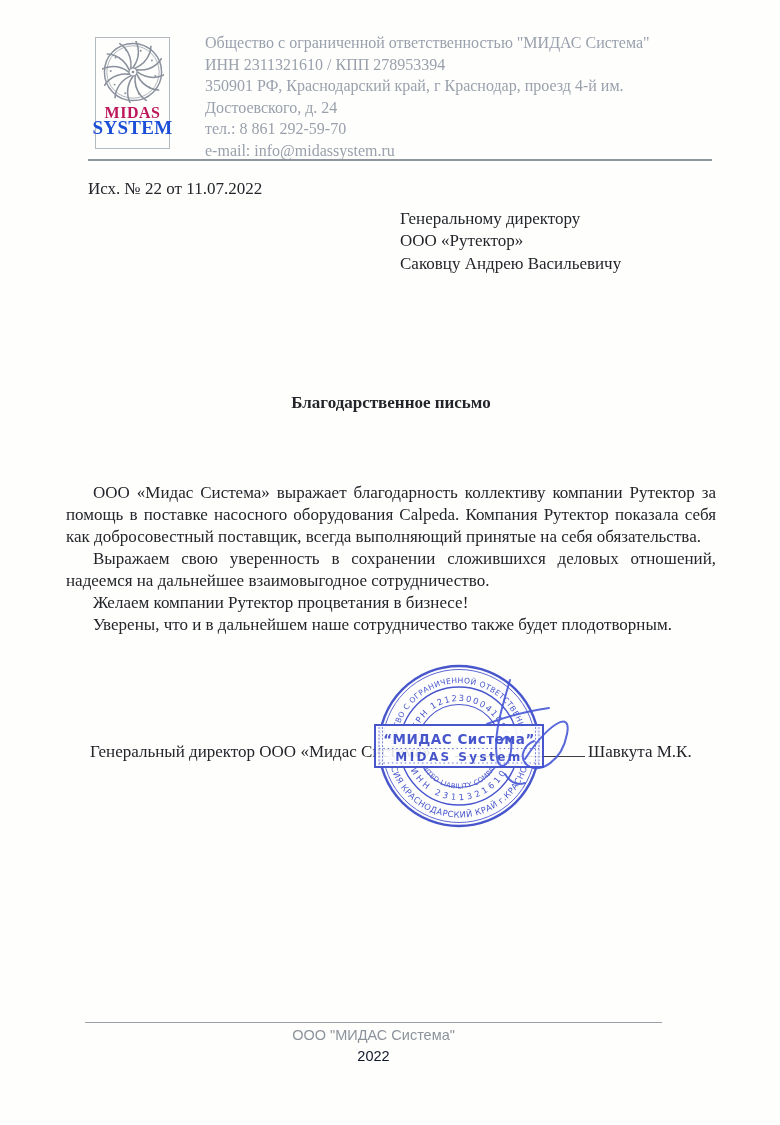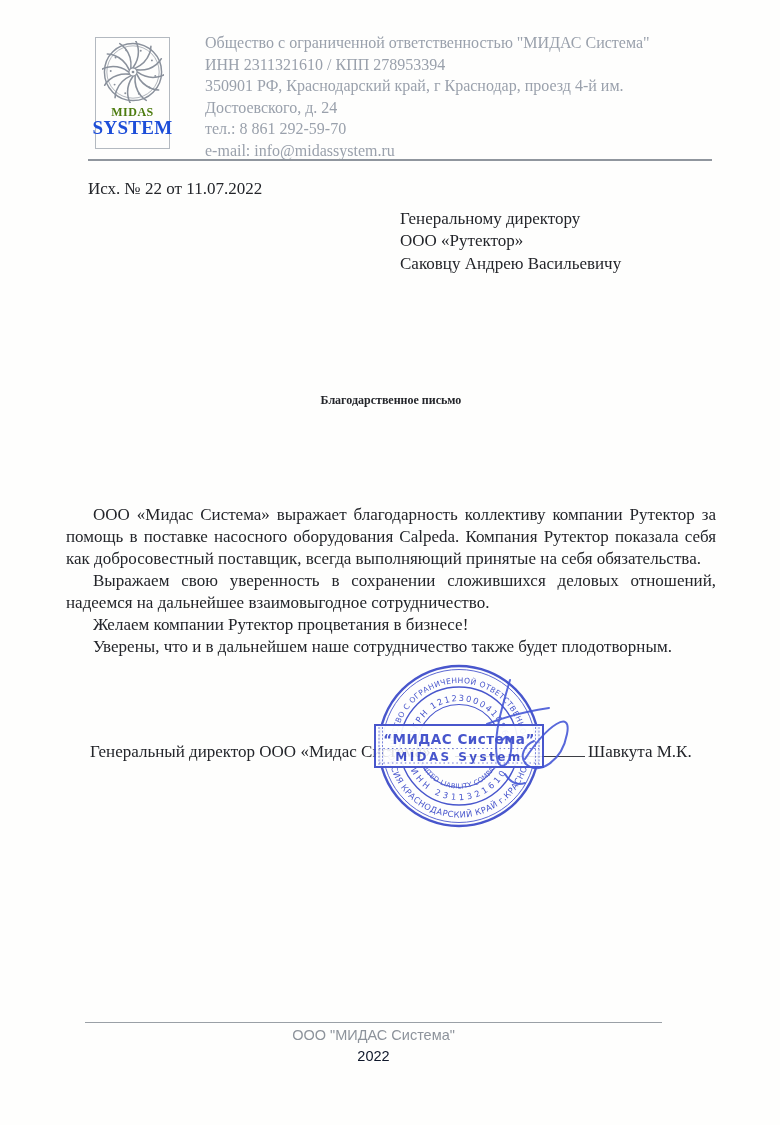--- a/index.html
+++ b/index.html
@@ -7,33 +7,33 @@
     position:relative;width:780px;height:1125px;margin:0 auto;
     background:#fefefd;overflow:hidden;
     font-family:"Liberation Serif", serif;color:#23252a;
   }
   
   .logo-box{
     position:absolute;left:95px;top:37px;width:73px;height:110px;
     border:1px solid #b3b9c0;display:flex;flex-direction:column;align-items:center;
   }
   .logo-box svg{margin-top:3px;}
-  .logo-w1{font-weight:bold;font-size:12px;letter-spacing:.5px;color:#4d7c0f;line-height:17px;margin-top:1px;}
+  .logo-w1{font-weight:bold;font-size:16px;letter-spacing:.5px;color:#be185d;line-height:17px;margin-top:1px;}
   .logo-w2{font-weight:bold;font-size:19px;letter-spacing:.3px;color:#1d4ed8;line-height:14px;}
   .company-info{
     position:absolute;left:205px;top:32px;width:480px;
     font-size:16px;line-height:21.6px;color:#9aa1ac;
   }
   .head-rule{position:absolute;left:88px;top:159px;width:624px;height:0;border-top:2px solid #90969e;}
   
   .ref-line{position:absolute;left:88px;top:179px;font-size:17px;}
   .addressee{position:absolute;left:400px;top:208px;width:318px;text-align:left;font-size:17px;line-height:22.3px;}
   
-  .letter-title{position:absolute;left:66px;top:393px;width:650px;text-align:center;font-size:12px;font-weight:bold;}
-  .body-text{position:absolute;left:66px;top:482px;width:650px;font-size:17px;line-height:22px;text-align:justify;margin-top:22px;}
+  .letter-title{position:absolute;left:66px;top:393px;width:650px;text-align:center;font-size:17px;font-weight:bold;}
+  .body-text{position:absolute;left:66px;top:482px;width:650px;font-size:17px;line-height:22px;text-align:justify;}
   .body-text p{margin:0;text-indent:27px;}
   
   .sig-role{position:absolute;left:90px;top:742px;font-size:17px;white-space:nowrap;}
   .sig-name{position:absolute;left:588px;top:742px;font-size:17px;white-space:nowrap;}
   .sig-dotline{position:absolute;left:388px;top:748px;width:66px;height:0;border-bottom:2px dotted #8a8f9a;}
   .sig-solidline{position:absolute;left:455px;top:756px;width:130px;height:0;border-bottom:1.5px solid #3c3e44;}
   
   .stamp{position:absolute;left:374px;top:661px;opacity:.93;}
   .autograph{position:absolute;left:455px;top:662px;opacity:.88;}
   

